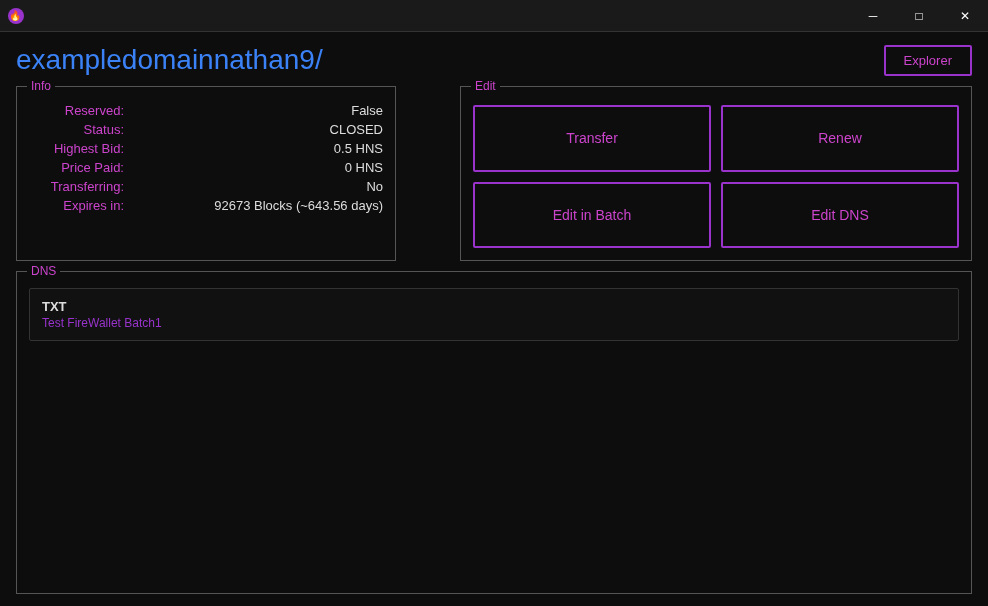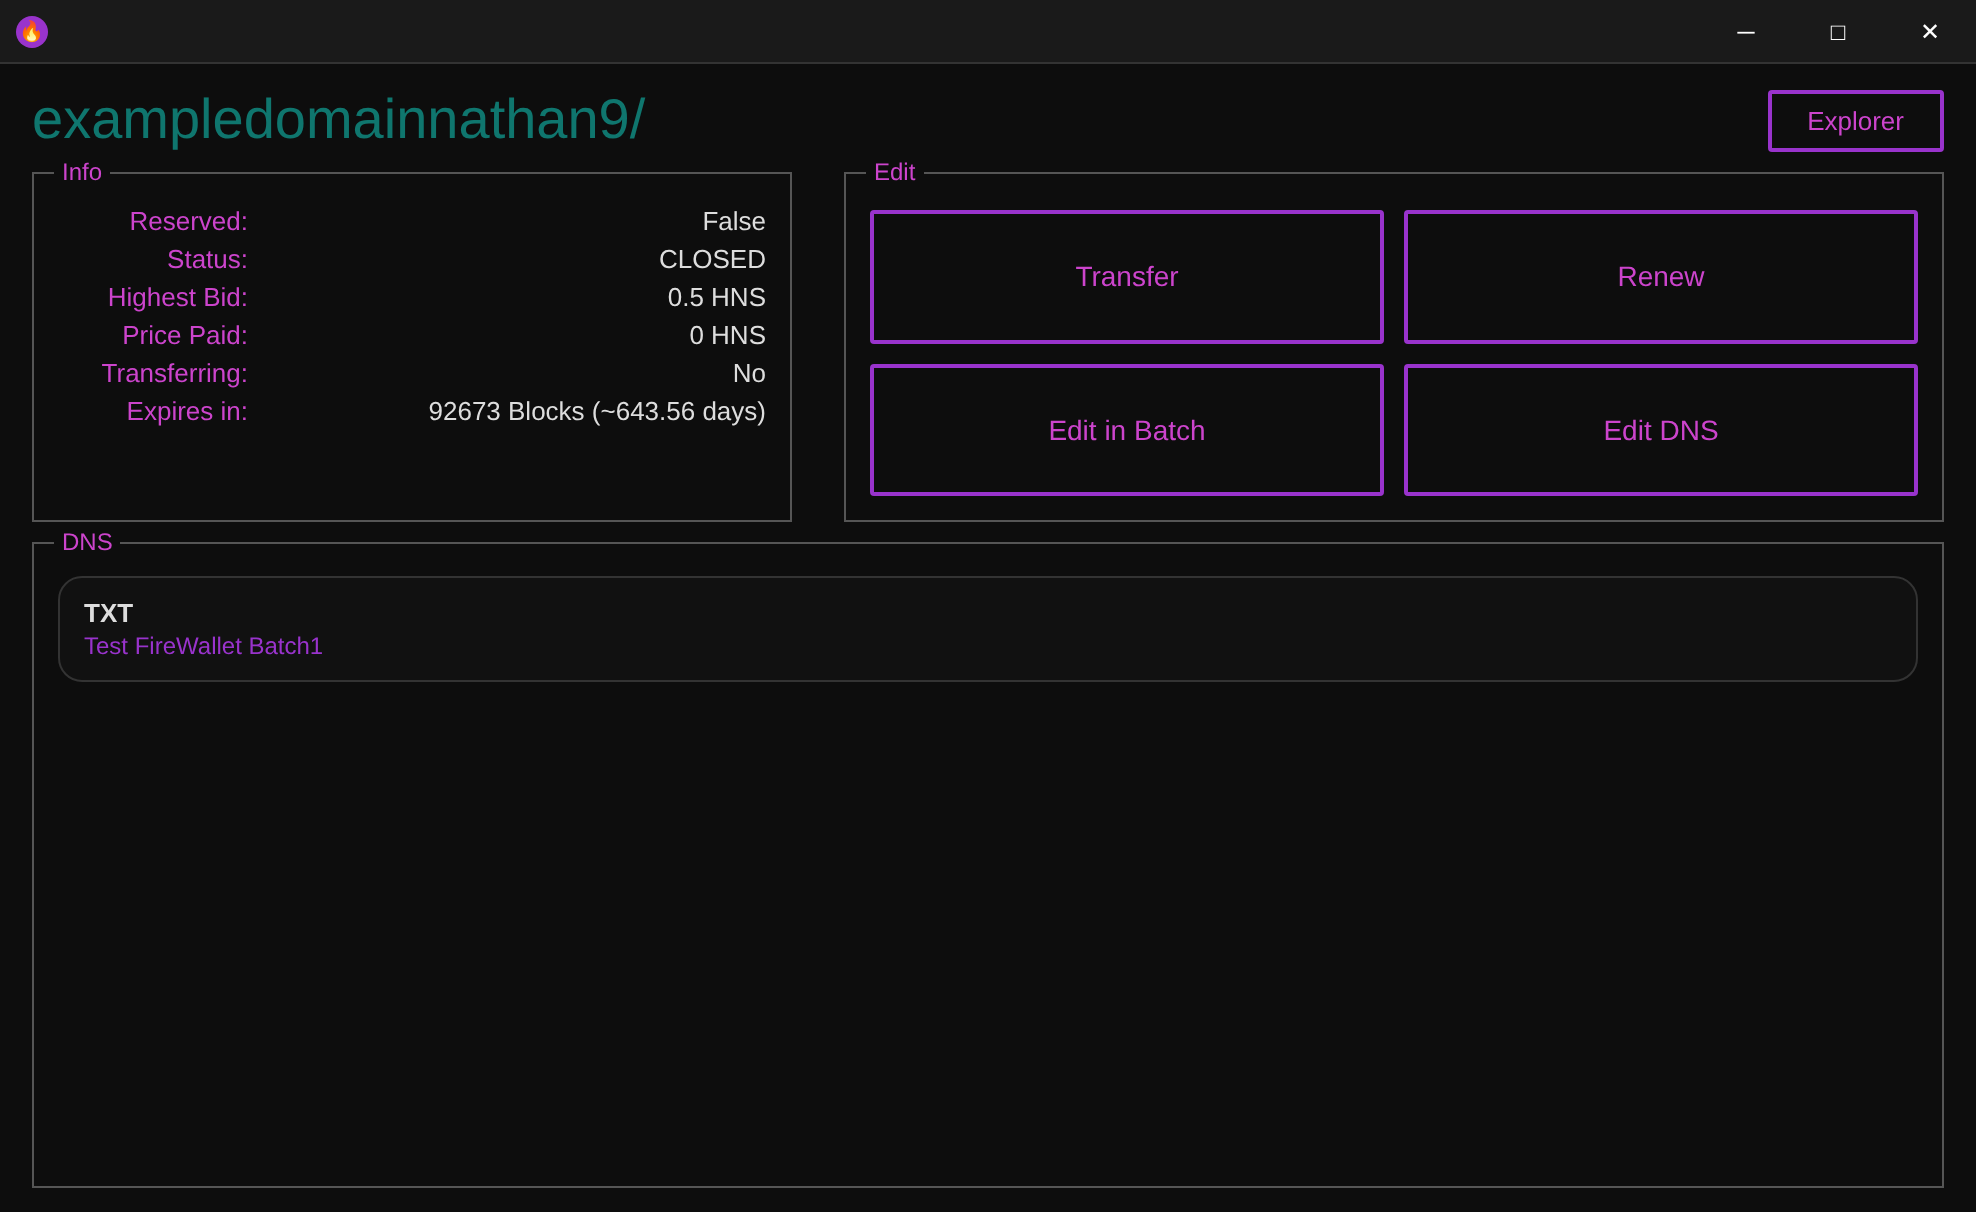--- a/index.html
+++ b/index.html
@@ -69,38 +69,38 @@
       gap: 10px;
     }
 
     
     .header-row {
       display: flex;
       align-items: center;
       justify-content: space-between;
     }
     .domain-title {
-      color: #0f766e;
+      color: #3b82f6;
       font-size: 28px;
       font-weight: 400;
     }
     .explorer-btn {
       background: transparent;
       border: 2px solid #9933cc;
       color: #cc44cc;
       padding: 6px 18px;
       font-size: 13px;
       cursor: pointer;
       border-radius: 2px;
     }
 
     
     .panels-row {
       display: flex;
-      gap: 26px;
+      gap: 16px;
       height: 175px;
     }
 
     
     .panel {
       border: 1px solid #555;
       padding: 8px 12px 12px 12px;
       position: relative;
       flex: 1;
     }
@@ -134,20 +134,21 @@
       font-size: 13px;
     }
     .info-value {
       color: #dddddd;
       font-size: 13px;
     }
 
     
     .edit-panel {
       flex: 1;
+      margin-left: 48px;
     }
     .edit-buttons {
       display: grid;
       grid-template-columns: 1fr 1fr;
       grid-template-rows: 1fr 1fr;
       gap: 10px;
       margin-top: 10px;
       height: calc(100% - 10px);
     }
     .action-btn {
@@ -175,21 +176,21 @@
       padding: 0 4px;
       color: #cc44cc;
       font-size: 12px;
       text-align: center;
     }
     .dns-record-box {
       margin-top: 8px;
       background: #111;
       border: 1px solid #333;
       padding: 10px 12px;
-      border-radius: 12px;
+      border-radius: 2px;
       max-width: 940px;
     }
     .dns-record-type {
       color: #dddddd;
       font-size: 13px;
       font-weight: bold;
       margin-bottom: 2px;
     }
     .dns-record-value {
       color: #9933cc;

